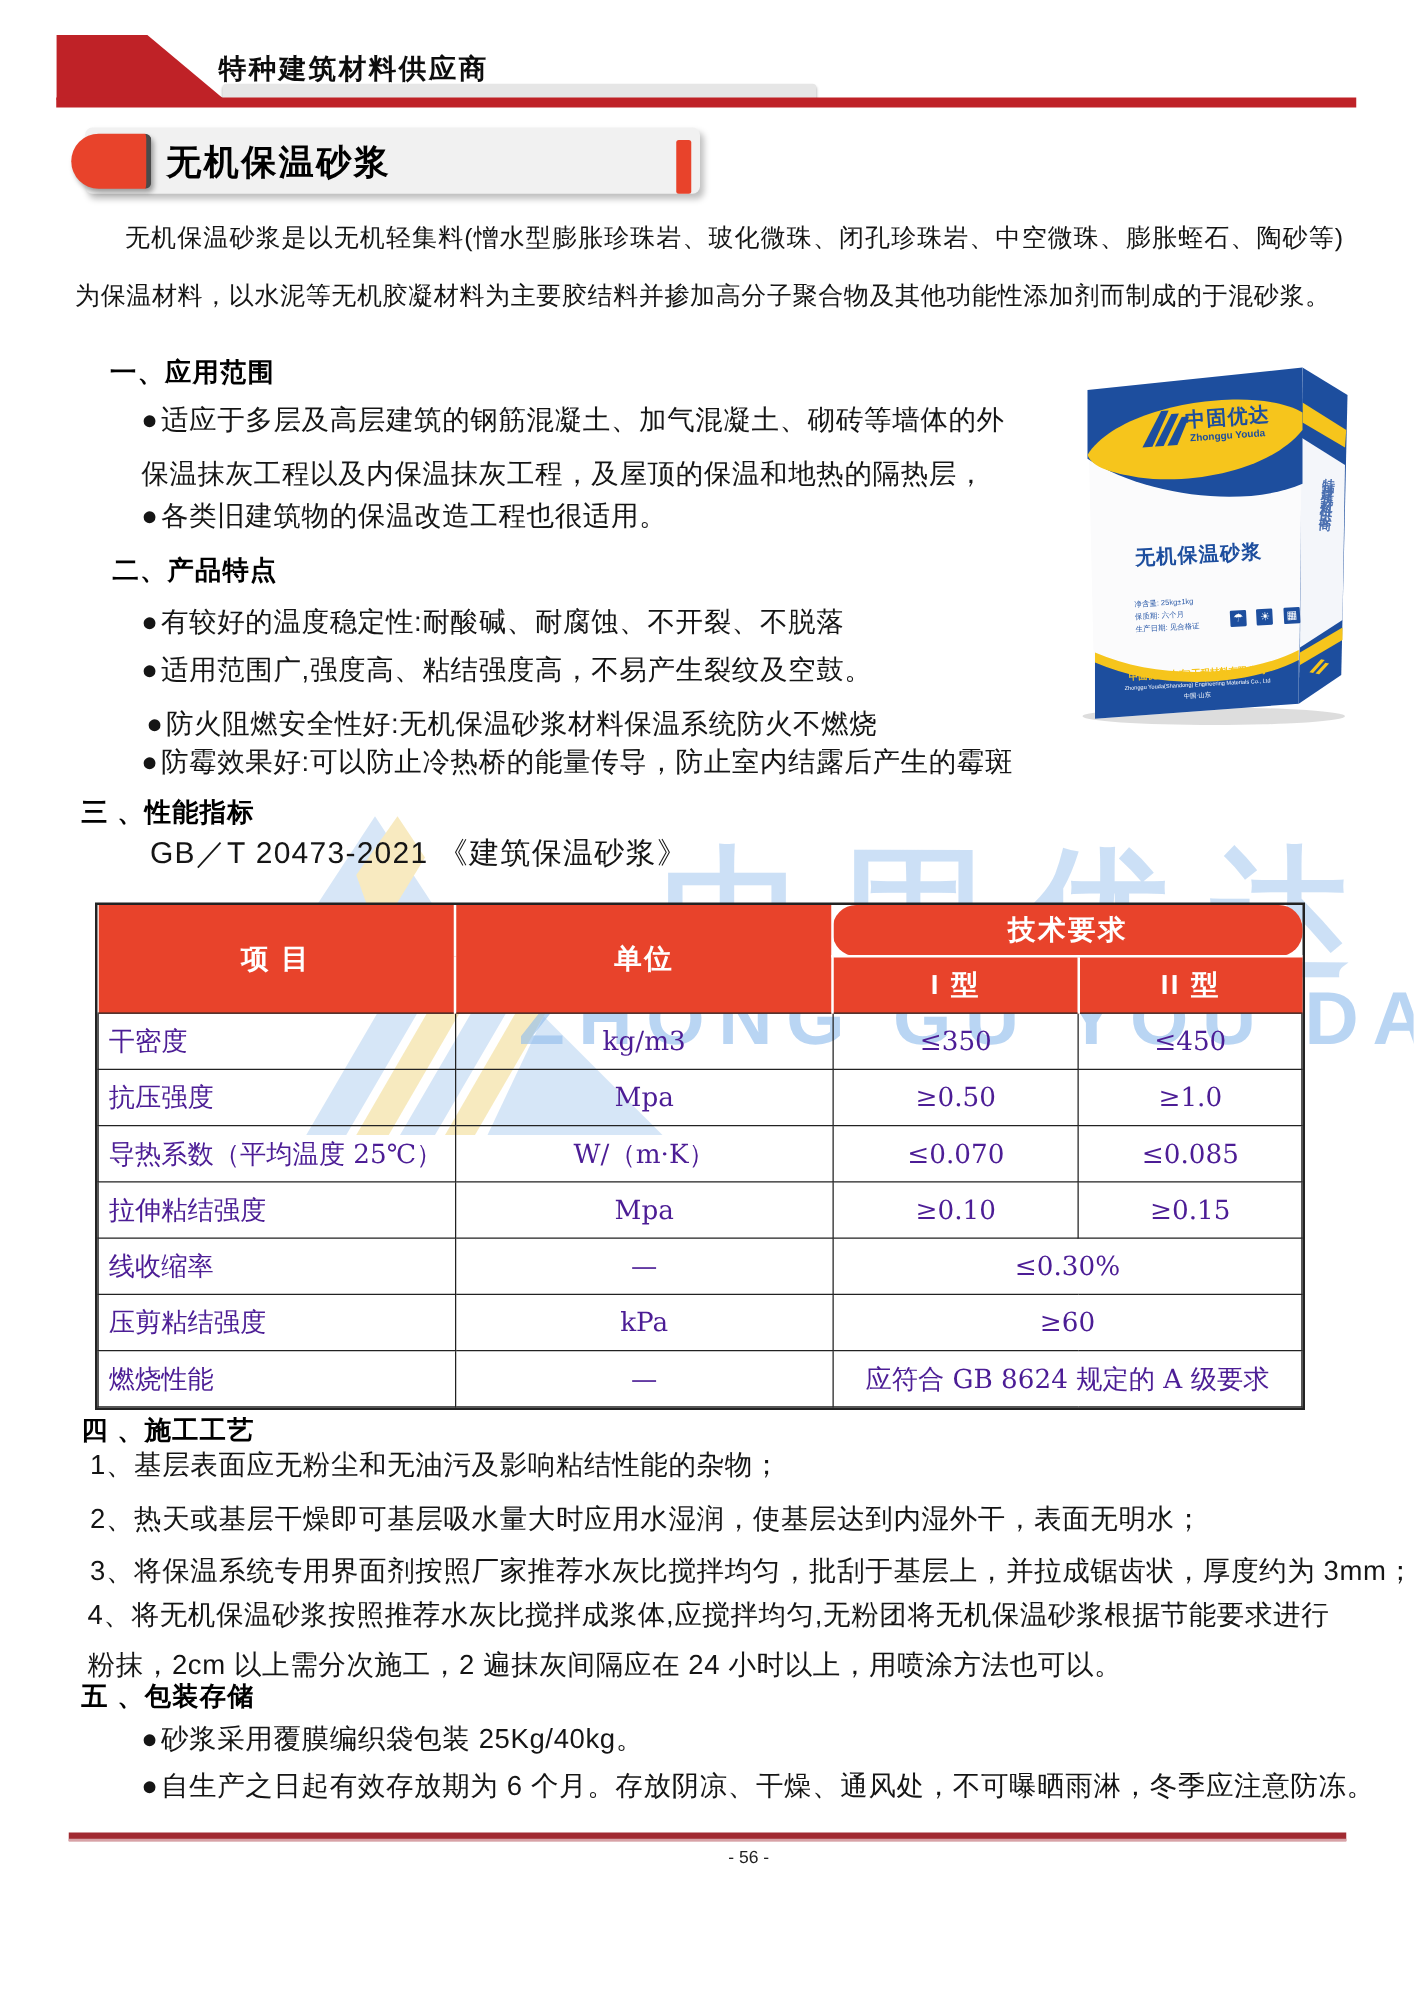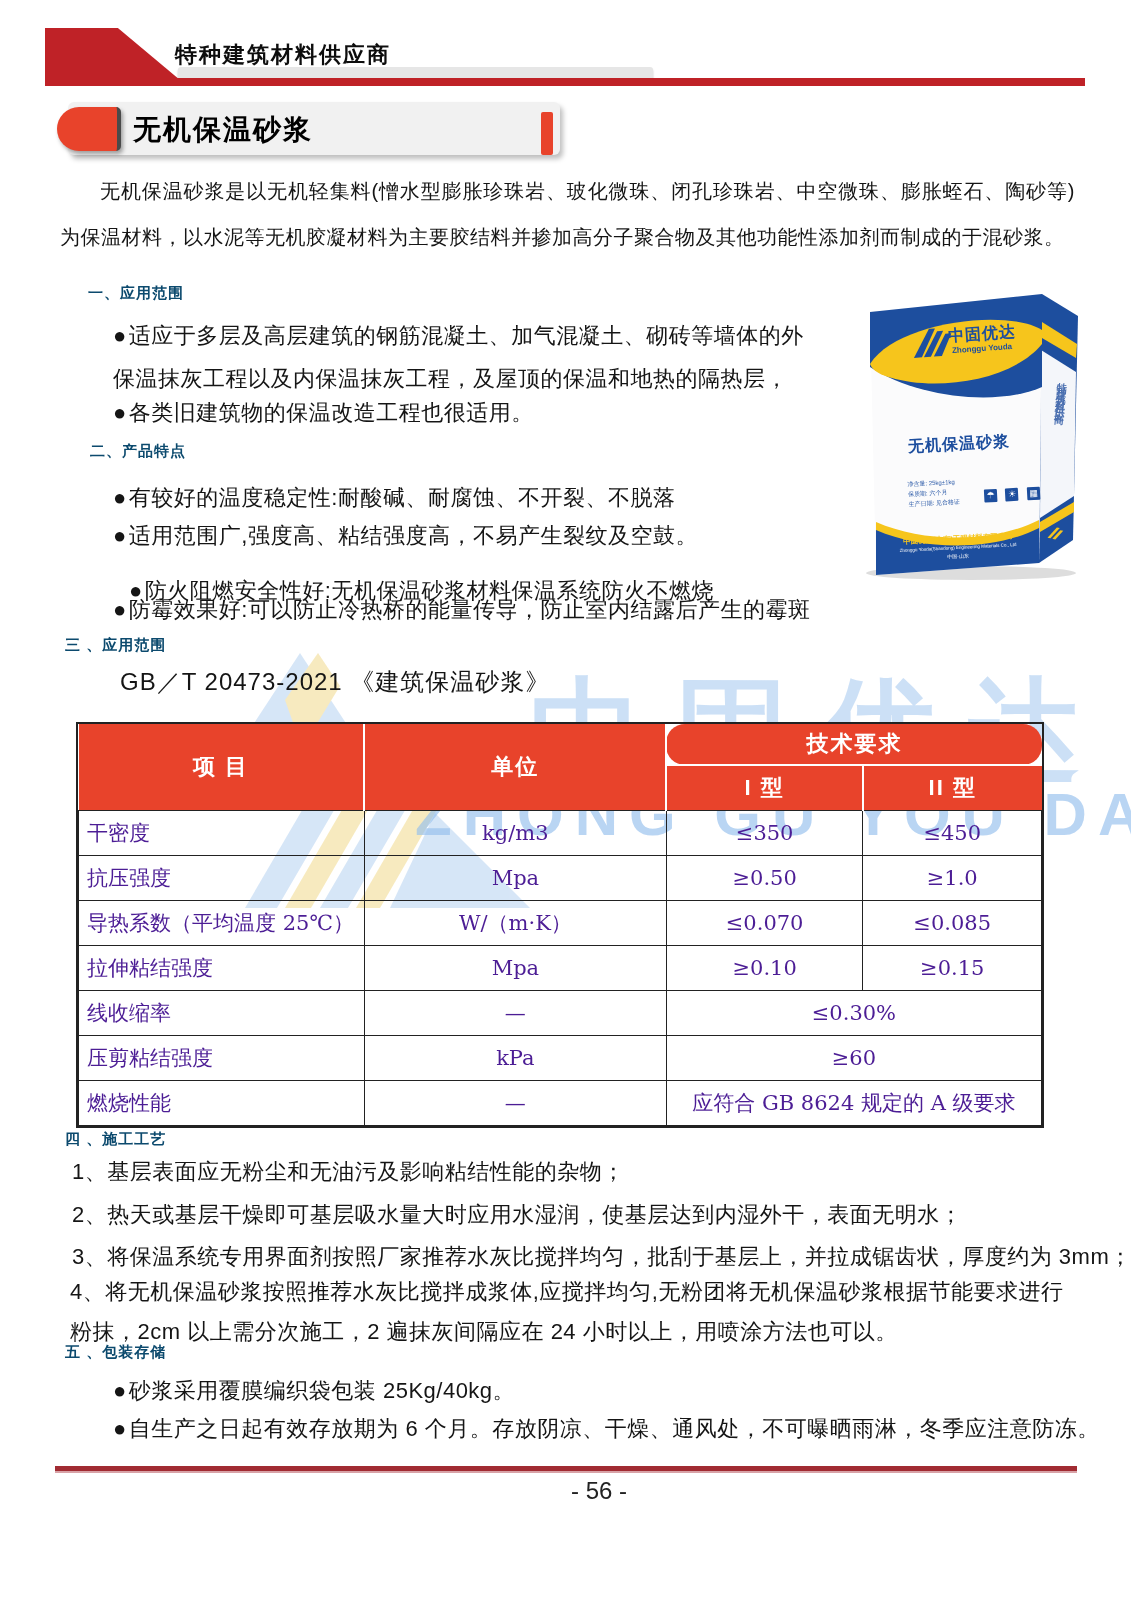--- a/index.html
+++ b/index.html
@@ -20,21 +20,21 @@
                  border-radius:6px; box-shadow:3px 4px 5px rgba(0,0,0,0.25); }
   .titlebar-pill { left:57px; top:107px; width:60px; height:44px; background:#E8432B;
                    border-radius:22px 5px 5px 22px; border-right:4px solid #4a4a4a;
                    box-shadow:2px 3px 4px rgba(0,0,0,0.35); }
   .titlebar-text { left:133px; top:111px; font-size:28px; font-weight:bold; color:#000; letter-spacing:2px; }
   .titlebar-endbar { left:541px; top:112px; width:12px; height:43px; background:#E8432B; border-radius:2px; }
 
   
   .intro { left:60px; top:168px; width:1015px; font-size:20px; line-height:46px;
            text-align:justify; text-indent:2em; letter-spacing:0.5px; }
-  .sec-heading { font-size:15px; font-weight:bold; color:#0c4a6e; letter-spacing:1px; white-space:nowrap; }
+  .sec-heading { font-size:21px; font-weight:bold; color:#000000; letter-spacing:1px; white-space:nowrap; }
   .bullet { font-size:22px; letter-spacing:0.5px; }
   .bullet .dot { margin-right:2px; }
   .nowrap { white-space:nowrap; }
   .step { font-size:22px; letter-spacing:0.5px; line-height:40px; }
 
   
   .watermark { left:190px; top:628px; width:915px; height:300px; z-index:0; pointer-events:none; }
   .wm-cn { position:absolute; left:340px; top:28px; font-size:112px; font-weight:bold;
            color:rgba(163,199,238,0.55); letter-spacing:34px; white-space:nowrap; }
   .wm-en { position:absolute; left:225px; top:152px; font-size:60px; font-weight:bold;
@@ -77,21 +77,21 @@
   .bag-origin { left:22px; top:271px; width:160px; text-align:center; font-size:5px;
                 color:#fff; transform:rotate(-3deg); white-space:nowrap; }
   .bag-side-text { left:193px; top:92px; height:150px; writing-mode:vertical-rl; text-orientation:upright;
                    font-size:10px; font-weight:bold; color:#4A6FB0; letter-spacing:4px;
                    transform:rotate(5deg); white-space:nowrap; }
 
   
   .footer-line { left:55px; top:1466px; width:1022px; height:5px; background:#A12B32;
                  border-bottom:2px solid #D8A2A7; }
   .page-number { left:0; top:1477px; width:1131px; text-align:center; padding-left:67px;
-                 box-sizing:border-box; font-size:24px; color:#222; }
+                 box-sizing:border-box; font-size:14px; color:#222; }
 </style>
 </head>
 <body>
 
 <div class="page">
 
   <div class="abs watermark">
     <svg class="wm-logo" width="390" height="290" viewBox="0 0 390 290">
       <g opacity="0.6">
         <polygon points="110,15 205,160 15,160" fill="#BCD6F2"></polygon>
@@ -121,24 +121,24 @@
 
   <div class="abs intro">无机保温砂浆是以无机轻集料(憎水型膨胀珍珠岩、玻化微珠、闭孔珍珠岩、中空微珠、膨胀蛭石、陶砂等)为保温材料，以水泥等无机胶凝材料为主要胶结料并掺加高分子聚合物及其他功能性添加剂而制成的于混砂浆。</div>
 
   <div class="abs sec-heading" style="left:88px; top:284px;">一、应用范围</div>
   <p class="abs bullet" style="left:113px; top:314px; width:705px; line-height:43px; margin:0;"><span class="dot">●</span><span>适应于多层及高层建筑的钢筋混凝土、加气混凝土、砌砖等墙体的外保温抹灰工程以及内保温抹灰工程，及屋顶的保温和地热的隔热层，</span></p>
   <p class="abs bullet nowrap" style="left:113px; top:398px; margin:0;"><span class="dot">●</span><span>各类旧建筑物的保温改造工程也很适用。</span></p>
 
   <div class="abs sec-heading" style="left:90px; top:442px;">二、产品特点</div>
   <p class="abs bullet nowrap" style="left:113px; top:483px; margin:0;"><span class="dot">●</span><span>有较好的温度稳定性:耐酸碱、耐腐蚀、不开裂、不脱落</span></p>
   <p class="abs bullet nowrap" style="left:113px; top:521px; margin:0;"><span class="dot">●</span><span>适用范围广,强度高、粘结强度高，不易产生裂纹及空鼓。</span></p>
-  <p class="abs bullet nowrap" style="left:113px; top:560px; margin:16px;"><span class="dot">●</span><span>防火阻燃安全性好:无机保温砂浆材料保温系统防火不燃烧</span></p>
+  <p class="abs bullet nowrap" style="left:113px; top:560px; margin:4px;"><span class="dot">●</span><span>防火阻燃安全性好:无机保温砂浆材料保温系统防火不燃烧</span></p>
   <p class="abs bullet nowrap" style="left:113px; top:595px; margin:0;"><span class="dot">●</span><span>防霉效果好:可以防止冷热桥的能量传导，防止室内结露后产生的霉斑</span></p>
 
-  <div class="abs sec-heading" style="left:65px; top:636px;">三 、应用范围</div>
+  <div class="abs sec-heading" style="left:65px; top:636px;">三 、性能指标</div>
   <div class="abs" style="left:120px; top:666px; font-size:24px; letter-spacing:1px; white-space:nowrap;">GB／T 20473-2021 《建筑保温砂浆》</div>
 
   <div class="abs table-wrap">
     <table class="perf">
       <colgroup>
           <col style="width:285px">
           <col style="width:301px">
           <col style="width:196px">
           <col style="width:178px">
         </colgroup>

